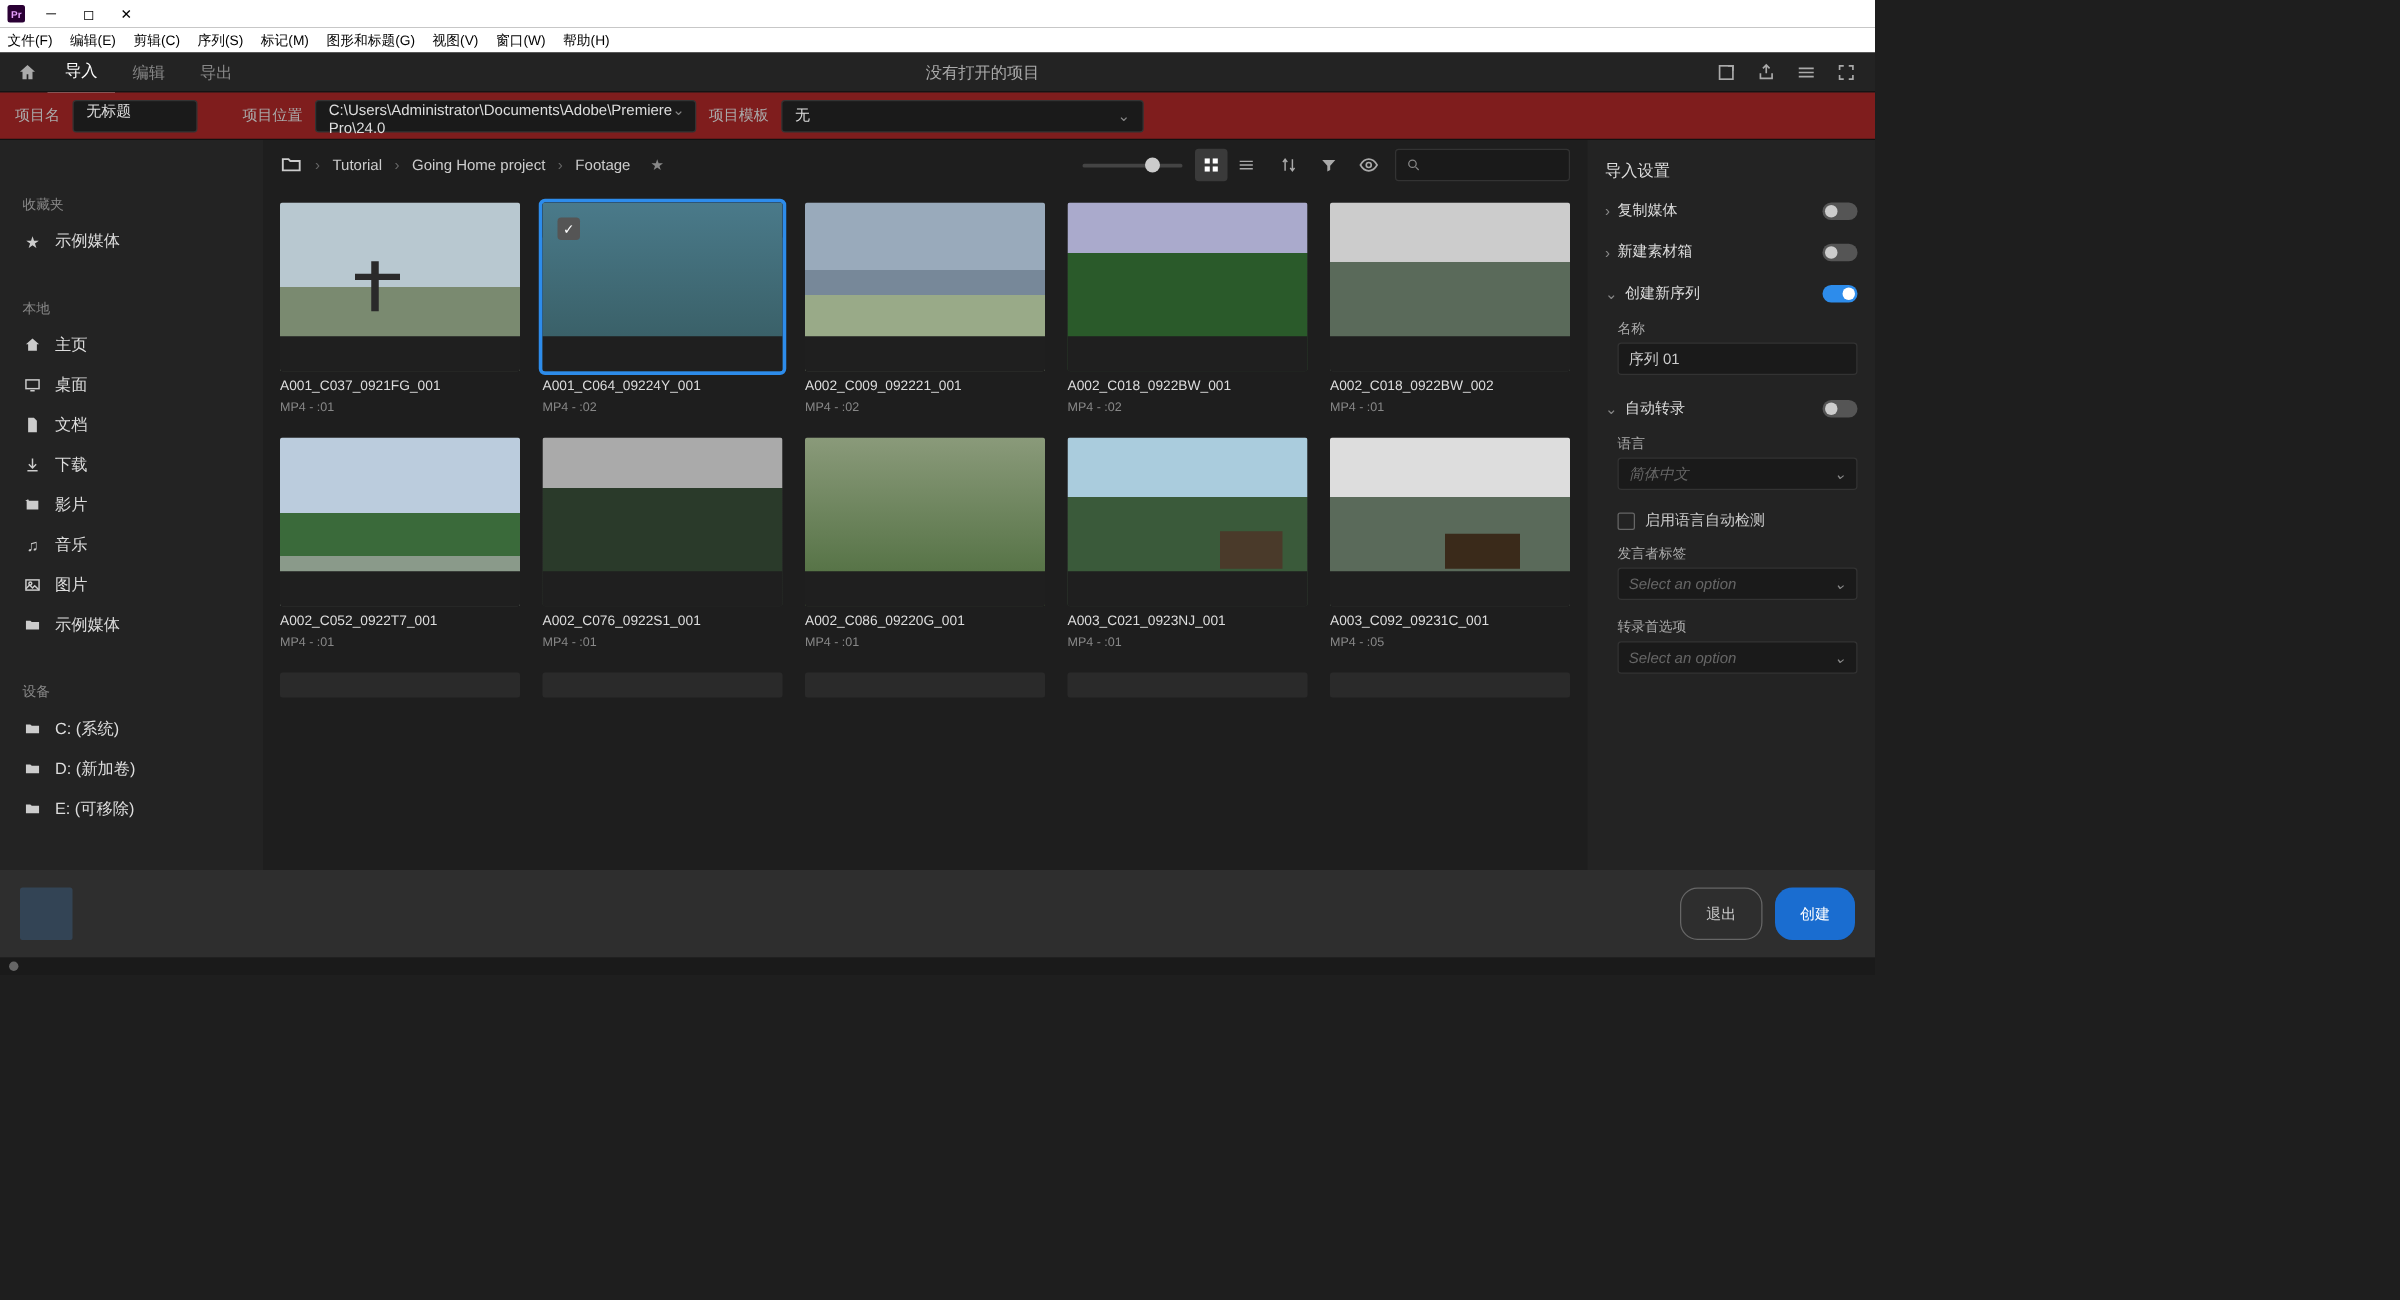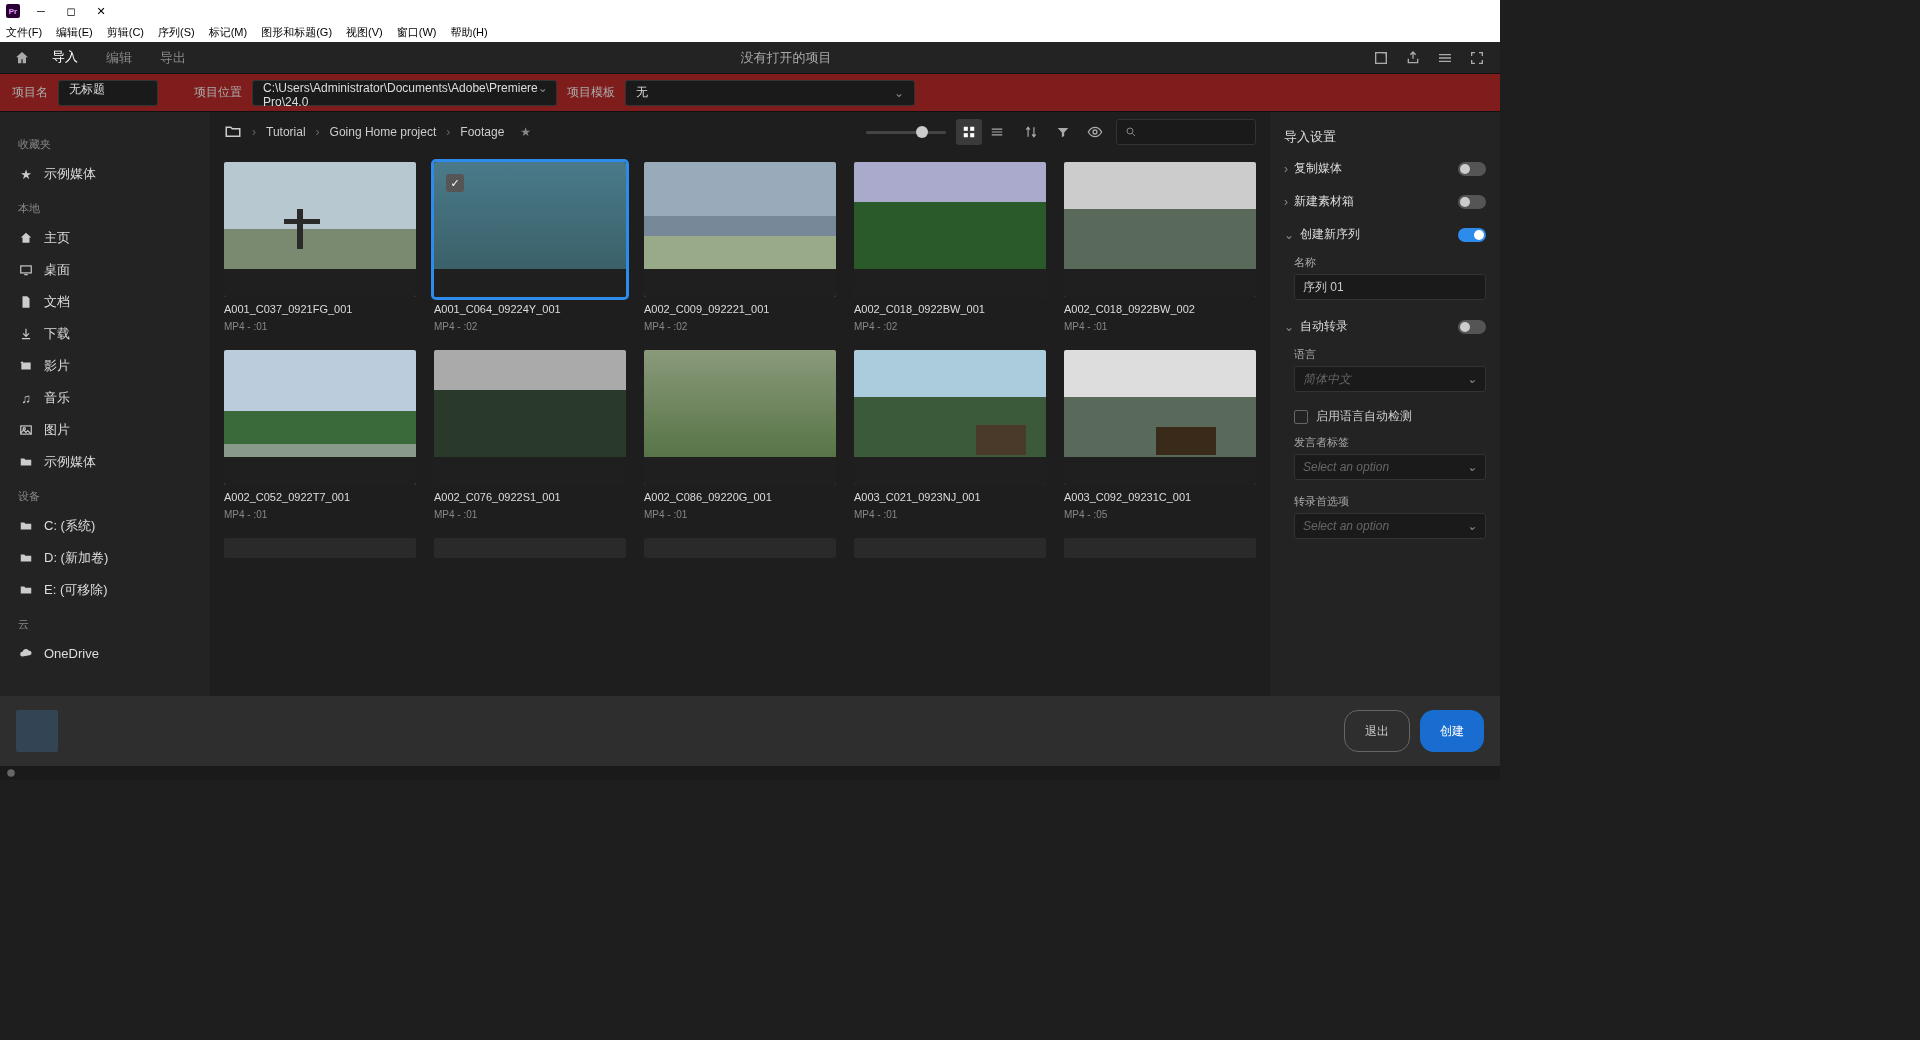--- a/index.html
+++ b/index.html
@@ -18,21 +18,21 @@
 .tabbar .right{display:flex;gap:14px;padding-right:8px}
 .tabbar .right .icon{width:18px;height:18px;cursor:pointer;display:flex;align-items:center;justify-content:center;color:#aaa}
 .projbar{background:#7f1d1d;height:38px;display:flex;align-items:center;padding:0 12px;gap:10px;border-bottom:1px solid #111;font-size:12px}
 .projbar .lbl{color:#aaa}
 .projbar .input{background:#1a1a1a;border:1px solid #333;height:26px;padding:0 10px;color:#ddd;border-radius:3px;min-width:100px}
 .projbar .loc{width:305px;display:flex;align-items:flex-start;justify-content:space-between}
 .projbar .tmpl{width:290px;display:flex;align-items:center;justify-content:space-between}
 .chev{color:#888}
 .main{flex:1;display:flex;min-height:0}
 .sidebar{width:210px;background:#232323;padding:14px 0;overflow-y:auto}
-.sidebar .section{color:#888;font-size:11px;padding:6px 18px;margin-top:5px}
+.sidebar .section{color:#888;font-size:11px;padding:6px 18px;margin-top:24px}
 .sidebar .item{display:flex;align-items:center;gap:10px;padding:7px 18px;color:#ddd;font-size:13px;cursor:pointer}
 .sidebar .item .ic{width:16px;height:16px;display:flex;align-items:center;justify-content:center;color:#ccc}
 .content{flex:1;display:flex;flex-direction:column;background:#1e1e1e;min-height:0}
 .toolbar{height:40px;display:flex;align-items:center;padding:0 14px;gap:10px}
 .toolbar .crumbitem{color:#ccc;cursor:pointer}
 .toolbar .sep{color:#666}
 .toolbar .spacer{flex:1}
 .slider{width:80px;height:3px;background:#444;border-radius:2px;position:relative}
 .slider .knob{position:absolute;width:12px;height:12px;background:#ccc;border-radius:50%;top:-5px;left:50px}
 .viewbtns{display:flex;gap:2px}

